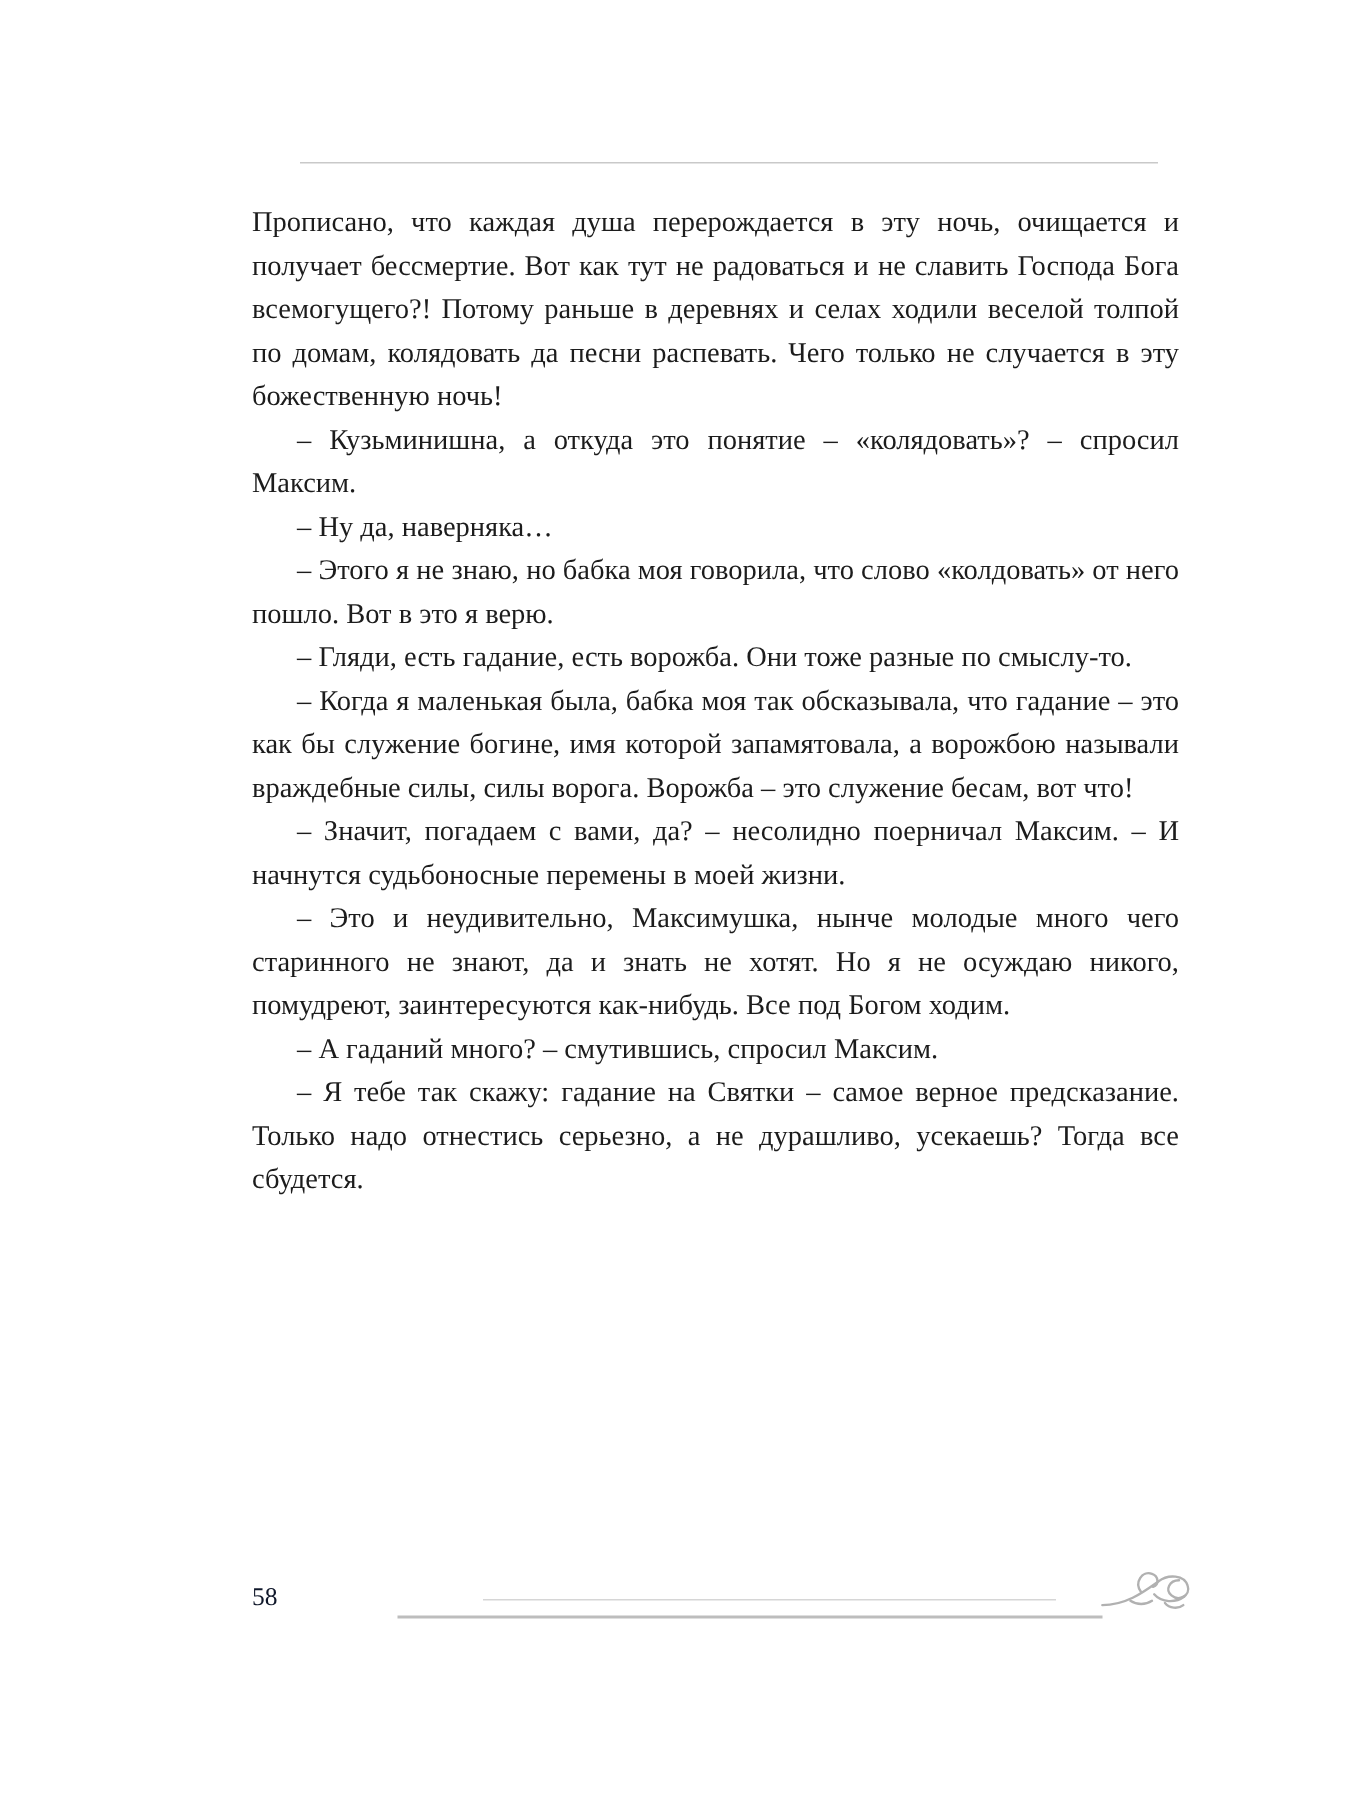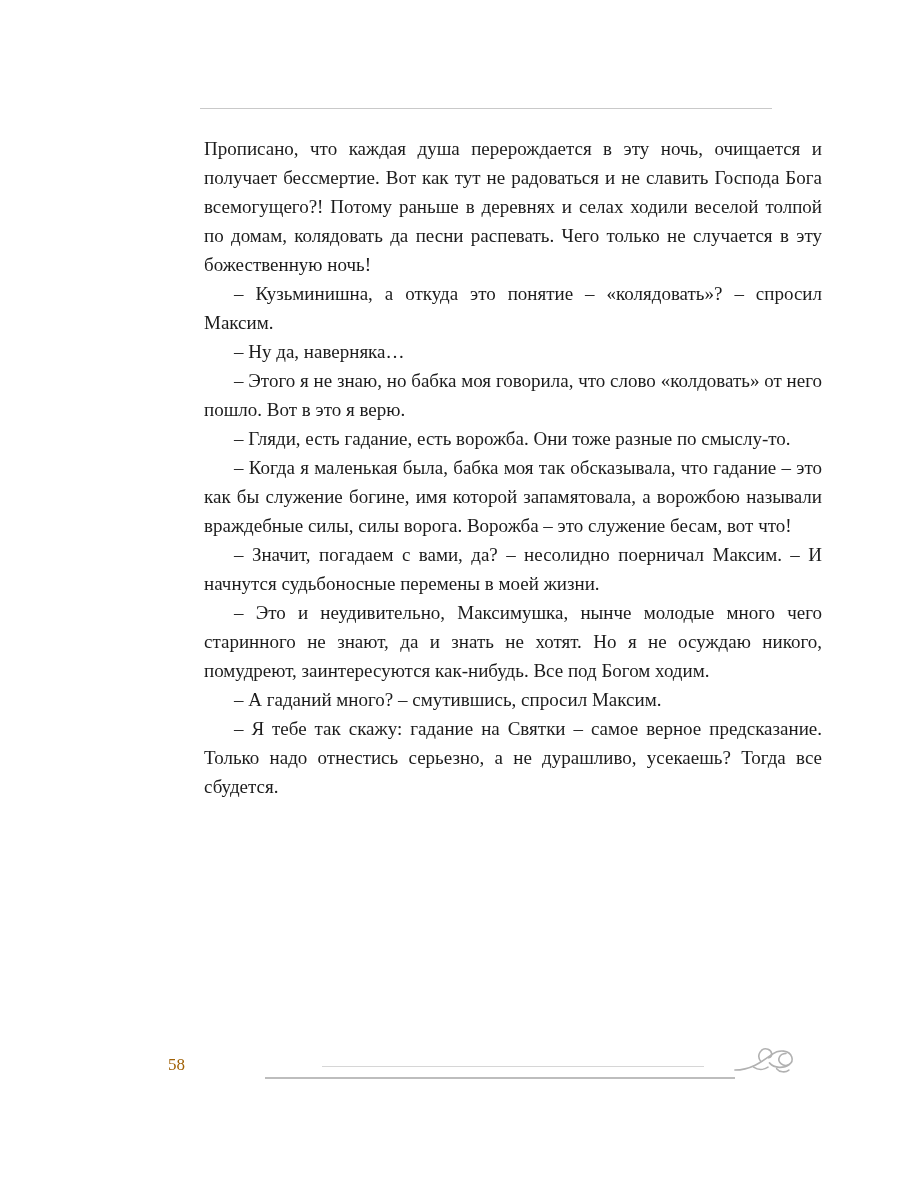--- a/index.html
+++ b/index.html
@@ -29,36 +29,35 @@
     background: #c9c9c9;
   }
   .text-block {
     position: absolute;
     top: 134px;
     left: 168px;
     width: 618px;
     font-size: 19px;
     line-height: 29px;
     text-align: justify;
-    margin-left: 36px;
   }
   .text-block p {
     margin: 0;
     text-indent: 30px;
   }
   .text-block p.first {
     text-indent: 0;
   }
   .footer-page-number {
     position: absolute;
     left: 168px;
     top: 1053px;
     font-size: 17px;
     line-height: 24px;
-    color: #a16207;
+    color: #0f172a;
   }
   .footer-rule-top {
     position: absolute;
     top: 1066px;
     left: 322px;
     width: 382px;
     height: 1px;
     background: #d6d6d6;
   }
   .footer-rule-bottom {

